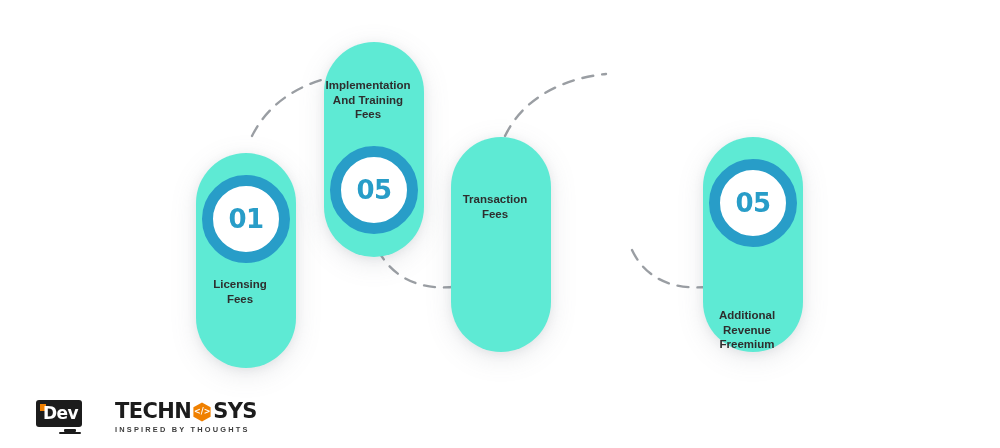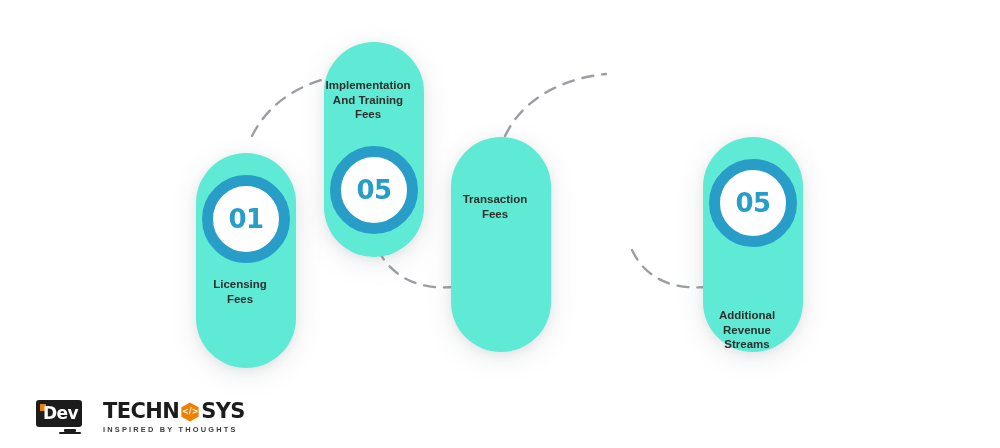--- a/index.html
+++ b/index.html
@@ -154,21 +154,21 @@
     border-radius: 1px;
   }
   .logo-stand-base {
     width: 22px;
     height: 2px;
     background: #1c1c1c;
     margin: 0 auto;
     border-radius: 1px;
   }
   .logo-right {
-    margin-left: 0;
+    margin-left: 12px;
     padding-top: 1px;
   }
   .logo-word {
     display: flex;
     align-items: center;
     line-height: 1;
   }
   .logo-techno, .logo-sys {
     color: #1c1c1c;
     font-family: "DejaVu Sans", sans-serif;
@@ -252,21 +252,21 @@
   </div>
 
 
   <div class="card down" id="card-5">
     <div class="ring">
       <span class="ring-num">05</span>
     </div>
     <div class="card-label">
       <span>Additional</span><br>
       <span>Revenue</span><br>
-      <span>Streams</span>
+      <span>Freemium</span>
     </div>
   </div>
 
   <div id="logo">
     <div class="logo-monitor">
       <div class="logo-screen">
         <div class="logo-screen-dot"></div>
         <span class="logo-dev">Dev</span>
       </div>
       <div class="logo-stand"></div>

